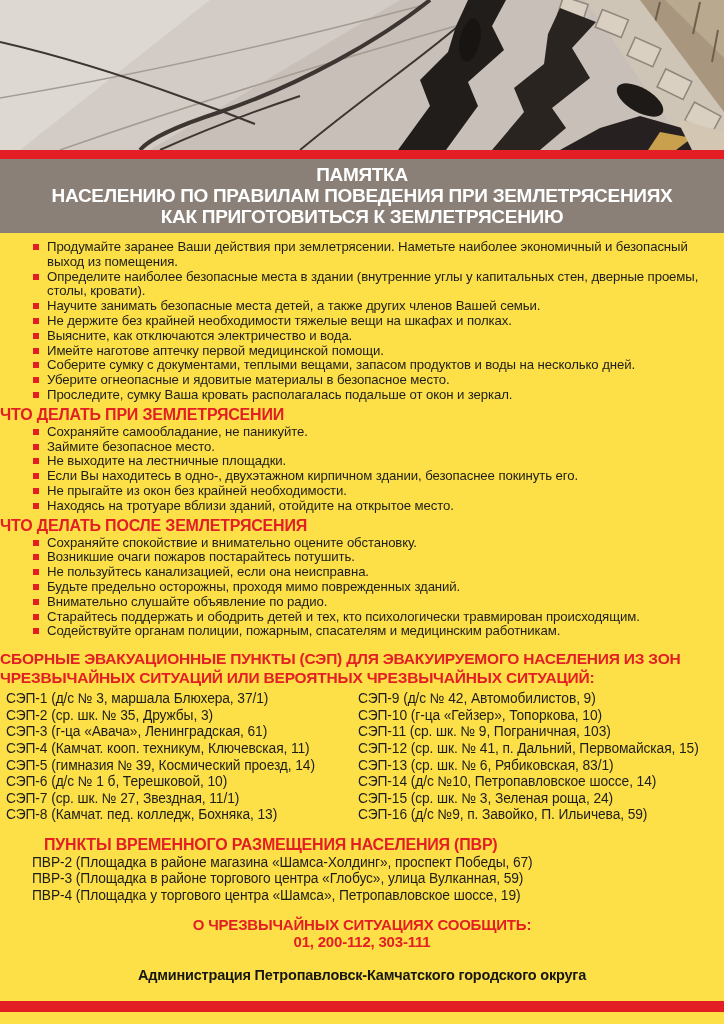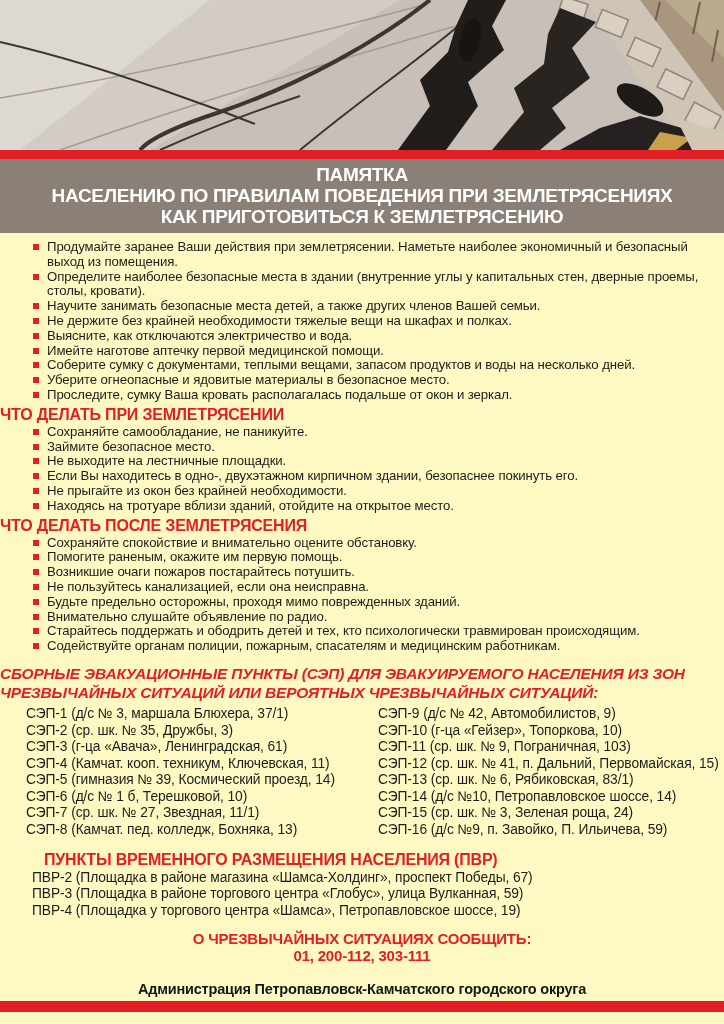--- a/index.html
+++ b/index.html
@@ -1,42 +1,42 @@
 <!DOCTYPE html>
 <html lang="ru"><head>
 <meta charset="utf-8">
 <style>
   html,body{margin:0;padding:0;background:#ffffff;}
   .page{
-    width:724px;height:1024px;position:relative;overflow:hidden;background:#fef9c3;
+    width:724px;height:1024px;position:relative;overflow:hidden;background:#fde047;
     font-family:"Liberation Sans","DejaVu Sans",sans-serif;color:#1d1d1b;
   }
   
   .photo{height:150px;}
   .photo svg{display:block;width:100%;height:100%;}
   
   .stripe{height:9px;background:#e31e24;}
   
   .banner{
     background:#8b8078;color:#ffffff;text-align:center;font-weight:bold;
     padding:5px 4px 6px;font-size:19px;line-height:21px;letter-spacing:-0.3px;
   }
   
   ul.bullets{list-style:none;margin:7px 0 0;padding:0 17px 0 33px;
     font-size:13.2px;line-height:14.8px;letter-spacing:-0.1px;}
   ul.bullets li{position:relative;padding-left:14px;}
   .sq{position:absolute;left:0;top:4px;width:6px;height:6px;background:#e31e24;}
   
   .h-red{color:#e31e24;font-weight:bold;text-align:left;
     font-size:16px;line-height:17px;margin:3px 0 2px;letter-spacing:-0.2px;}
-  .sep-head{font-size:15.5px;line-height:19px;margin:10px 0 4px;font-style:italic;}
+  .sep-head{font-size:15.5px;line-height:19px;margin:10px 0 4px;}
   .pvr-head{margin-top:12px;padding-left:44px;}
   
   .sep-grid{display:flex;font-size:13.8px;line-height:16.6px;letter-spacing:-0.1px;}
-  .sep-col-left{margin-left:26px;width:352px;}
+  .sep-col-left{margin-left:6px;width:352px;}
   .sep-col-right{flex:1;}
   
   .pvr-list{margin:1px 0 0 32px;font-size:13.8px;line-height:16.6px;letter-spacing:-0.1px;}
   
   .emergency{margin-top:11px;text-align:center;color:#e31e24;font-weight:bold;
     font-size:15px;line-height:17px;letter-spacing:-0.2px;}
   
   .footer{margin-top:17px;text-align:center;font-weight:bold;font-size:14.5px;
     color:#161616;letter-spacing:-0.2px;}
   .bottom-bar{position:absolute;left:0;top:1001px;width:724px;height:11px;background:#e31e24;}
@@ -121,21 +121,21 @@
       <li><span class="sq"></span><span>Не выходите на лестничные площадки.</span></li>
       <li><span class="sq"></span><span>Если Вы находитесь в одно-, двухэтажном кирпичном здании, безопаснее покинуть его.</span></li>
       <li><span class="sq"></span><span>Не прыгайте из окон без крайней необходимости.</span></li>
       <li><span class="sq"></span><span>Находясь на тротуаре вблизи зданий, отойдите на открытое место.</span></li>
     </ul>
 
     <h2 class="h-red">ЧТО ДЕЛАТЬ ПОСЛЕ ЗЕМЛЕТРЯСЕНИЯ</h2>
 
     <ul class="bullets" style="margin-top:2px">
       <li><span class="sq"></span><span>Сохраняйте спокойствие и внимательно оцените обстановку.</span></li>
-      <li><span class="sq"></span><span>Помогите раненым, окажите им первую помощь.</span></li>
+      <li><span class="sq"></span></li>
       <li><span class="sq"></span><span>Возникшие очаги пожаров постарайтесь потушить.</span></li>
       <li><span class="sq"></span><span>Не пользуйтесь канализацией, если она неисправна.</span></li>
       <li><span class="sq"></span><span>Будьте предельно осторожны, проходя мимо поврежденных зданий.</span></li>
       <li><span class="sq"></span><span>Внимательно слушайте объявление по радио.</span></li>
       <li><span class="sq"></span><span>Старайтесь поддержать и ободрить детей и тех, кто психологически травмирован происходящим.</span></li>
       <li><span class="sq"></span><span>Содействуйте органам полиции, пожарным, спасателям и медицинским работникам.</span></li>
     </ul>
 
     <h2 class="h-red sep-head">
       <span>СБОРНЫЕ ЭВАКУАЦИОННЫЕ ПУНКТЫ (СЭП) ДЛЯ ЭВАКУИРУЕМОГО НАСЕЛЕНИЯ ИЗ ЗОН</span><br>

